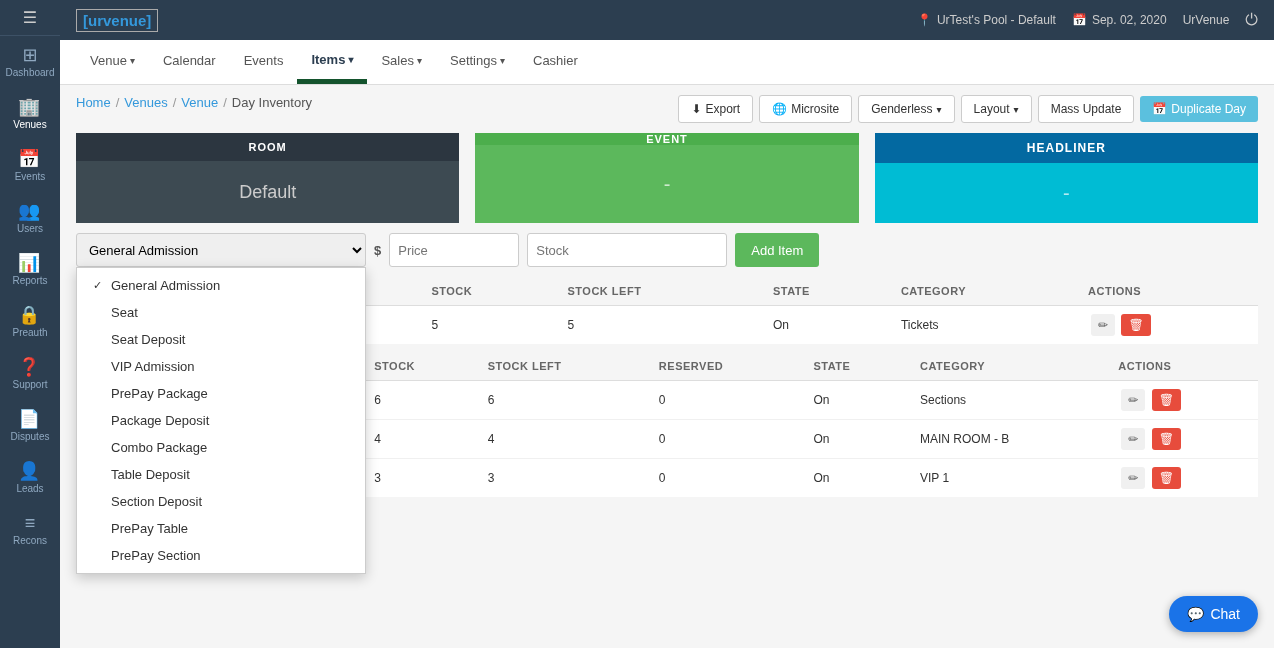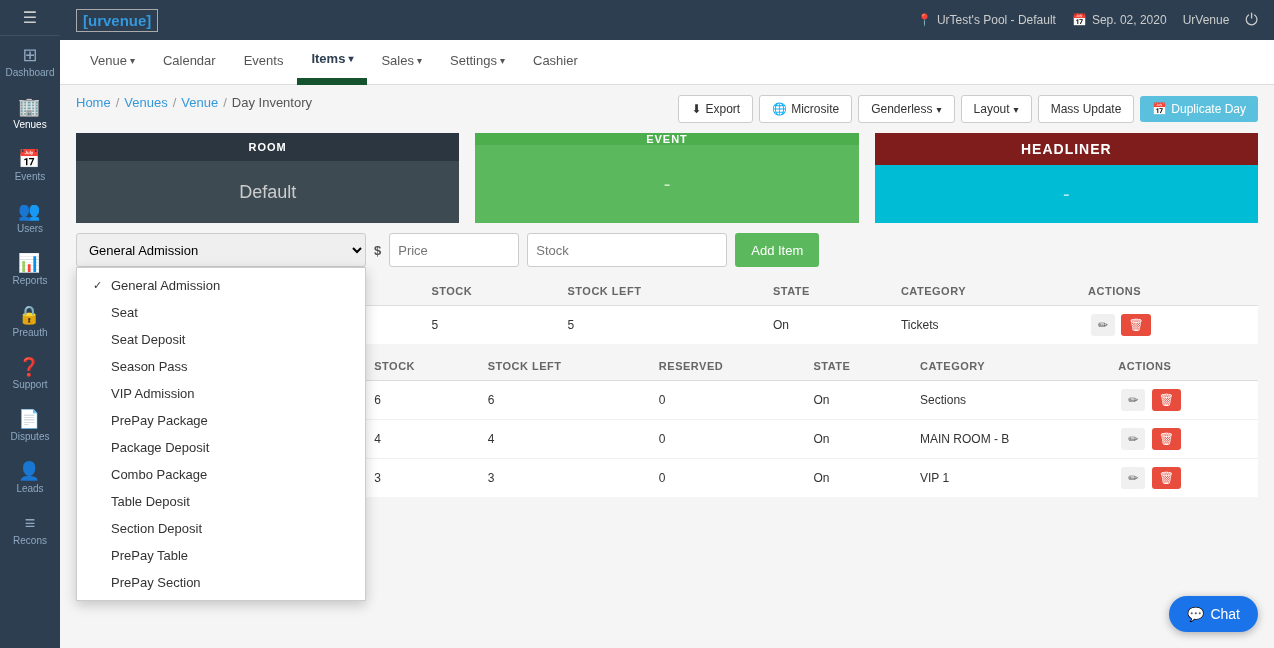--- a/index.html
+++ b/index.html
@@ -20,21 +20,21 @@
     .topbar-logo { color: #fff; font-weight: bold; font-size: 15px; border: 1px solid #aaa; padding: 2px 6px; }
     .topbar-logo span { color: #3498db; }
     .topbar-spacer { flex: 1; }
     .topbar-info { display: flex; align-items: center; gap: 16px; font-size: 12px; }
     .topbar-info-item { display: flex; align-items: center; gap: 5px; }
     .topbar-power { color: #ccc; cursor: pointer; font-size: 16px; }
 
     
     .navtabs { background: #fff; border-bottom: 1px solid #ddd; display: flex; align-items: center; padding: 0 16px; height: 45px; flex-shrink: 0; }
     .navtab { padding: 12px 14px; color: #555; cursor: pointer; font-size: 13px; border-bottom: 3px solid transparent; display: flex; align-items: center; gap: 3px; }
-    .navtab.active { color: #2c3e50; border-bottom: 7px solid #14532d; font-weight: 600; }
+    .navtab.active { color: #2c3e50; border-bottom: 5px solid #14532d; font-weight: 600; }
     .navtab-caret { font-size: 10px; }
 
     
     .content { flex: 1; overflow-y: auto; padding: 10px 16px; background: #f5f5f5; }
 
     
     .breadcrumb-row { display: flex; align-items: flex-start; justify-content: space-between; margin-bottom: 10px; }
     .breadcrumb { display: flex; align-items: center; gap: 5px; font-size: 13px; color: #555; }
     .breadcrumb a { color: #3498db; cursor: pointer; text-decoration: none; }
     .breadcrumb-sep { color: #999; }
@@ -45,21 +45,21 @@
 
     
     .panels { display: flex; gap: 12px; margin-bottom: 10px; }
     .panel-room { background: #3d4a52; color: #fff; flex: 1; display: flex; flex-direction: column; align-items: center; justify-content: center; min-height: 90px; }
     .panel-room-header { background: #2c3640; width: 100%; text-align: center; padding: 8px; font-size: 11px; font-weight: bold; letter-spacing: 1px; text-transform: uppercase; }
     .panel-room-body { flex: 1; display: flex; align-items: center; justify-content: center; font-size: 18px; color: #ccc; }
     .panel-event { background: #5cb85c; color: #fff; flex: 1; display: flex; flex-direction: column; align-items: center; justify-content: center; min-height: 90px; margin-left: 4px; }
     .panel-event-header { background: #4cae4c; width: 100%; text-align: center; padding: 0; font-size: 11px; font-weight: bold; letter-spacing: 1px; text-transform: uppercase; }
     .panel-event-body { flex: 1; display: flex; align-items: center; justify-content: center; font-size: 20px; color: rgba(255,255,255,0.7); }
     .panel-headliner { background: #00bcd4; color: #fff; flex: 1; display: flex; flex-direction: column; align-items: center; justify-content: center; min-height: 90px; margin-left: 4px; }
-    .panel-headliner-header { background: #7f1d1d; width: 100%; text-align: center; padding: 8px; font-size: 14px; font-weight: bold; letter-spacing: 1px; text-transform: uppercase; }
+    .panel-headliner-header { background: #0369a1; width: 100%; text-align: center; padding: 8px; font-size: 12px; font-weight: bold; letter-spacing: 1px; text-transform: uppercase; }
     .panel-headliner-body { flex: 1; display: flex; align-items: center; justify-content: center; font-size: 20px; color: rgba(255,255,255,0.7); }
 
     
     .add-item-row { display: flex; align-items: center; gap: 8px; margin-bottom: 10px; position: relative; }
     .add-item-row select, .add-item-row input { height: 34px; border: 1px solid #ccc; border-radius: 3px; padding: 5px 8px; font-size: 13px; }
     .type-select { width: 290px; }
     .gender-select { width: 160px; }
     .price-input { width: 130px; }
     .stock-input { width: 200px; }
     .dollar-sign { color: #555; font-weight: bold; }
@@ -255,24 +255,20 @@
               <span class="dropdown-check">✓</span>
               <span>General Admission</span>
             </div>
             <div class="dropdown-item">
               <span class="dropdown-check"></span>
               <span>Seat</span>
             </div>
             <div class="dropdown-item">
               <span class="dropdown-check"></span>
               <span>Seat Deposit</span>
-            </div>
-            <div class="dropdown-item">
-              <span class="dropdown-check"></span>
-              <span>Season Pass</span>
             </div>
             <div class="dropdown-item">
               <span class="dropdown-check"></span>
               <span>VIP Admission</span>
             </div>
             <div class="dropdown-item">
               <span class="dropdown-check"></span>
               <span>PrePay Package</span>
             </div>
             <div class="dropdown-item">

